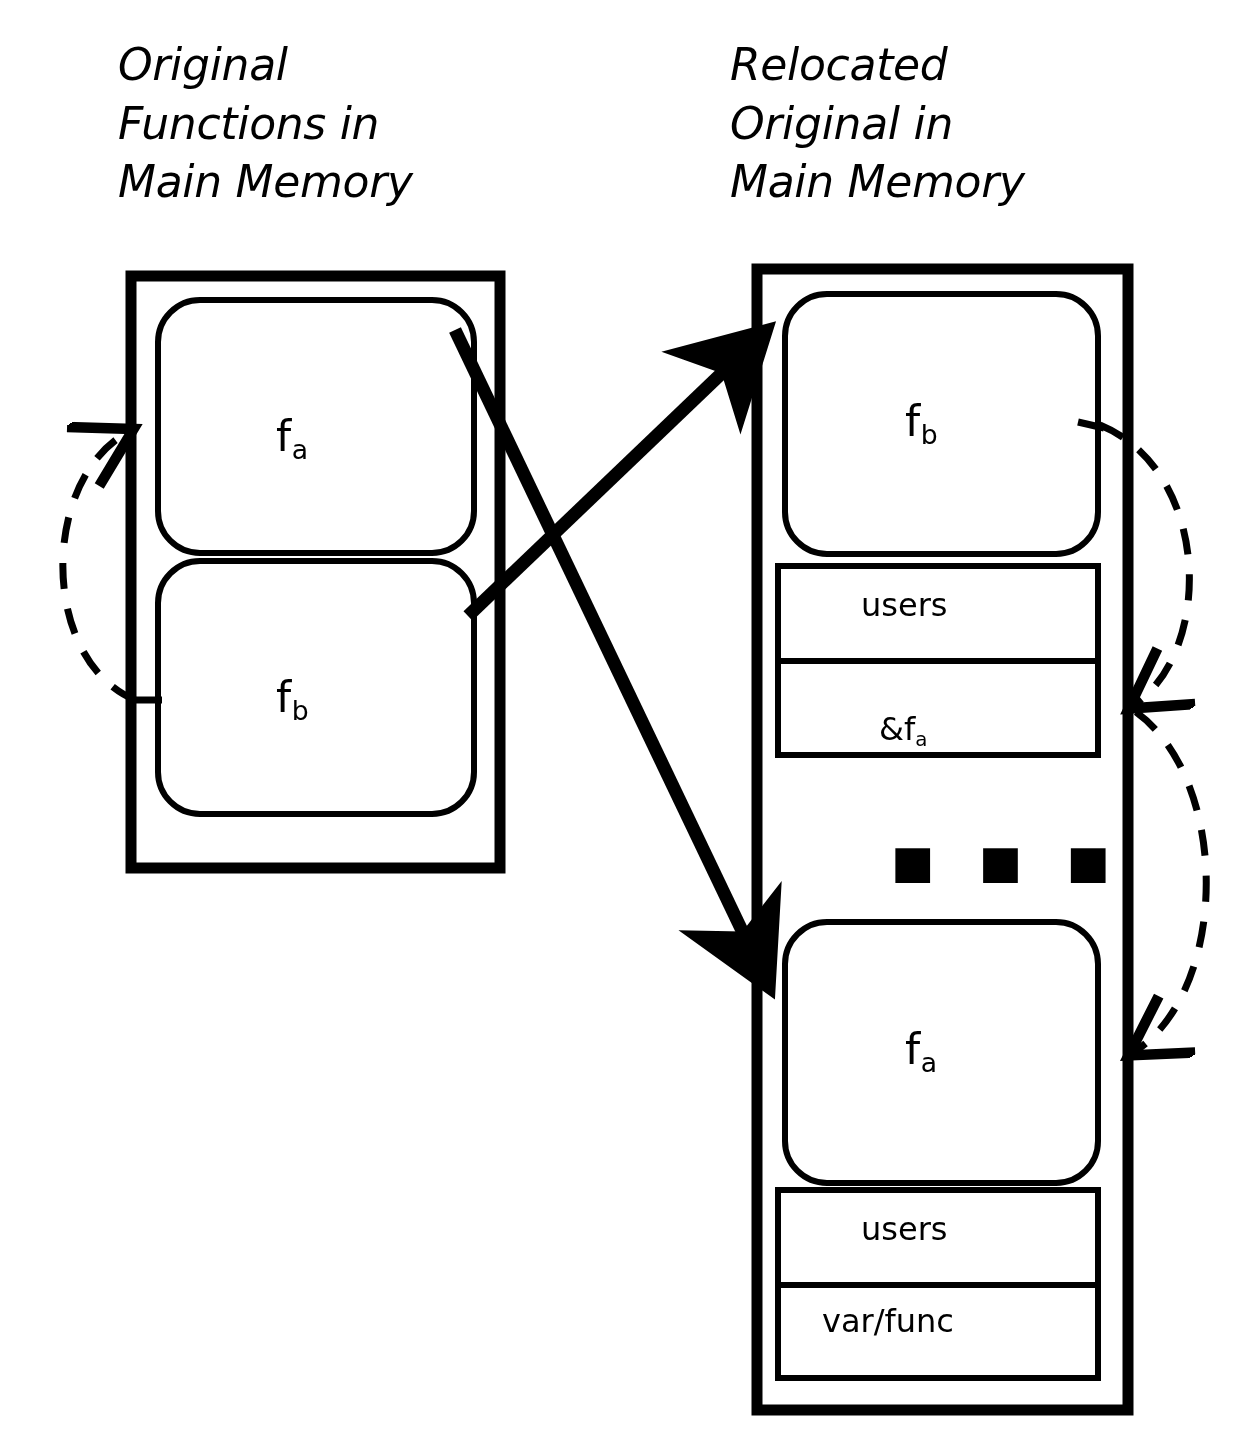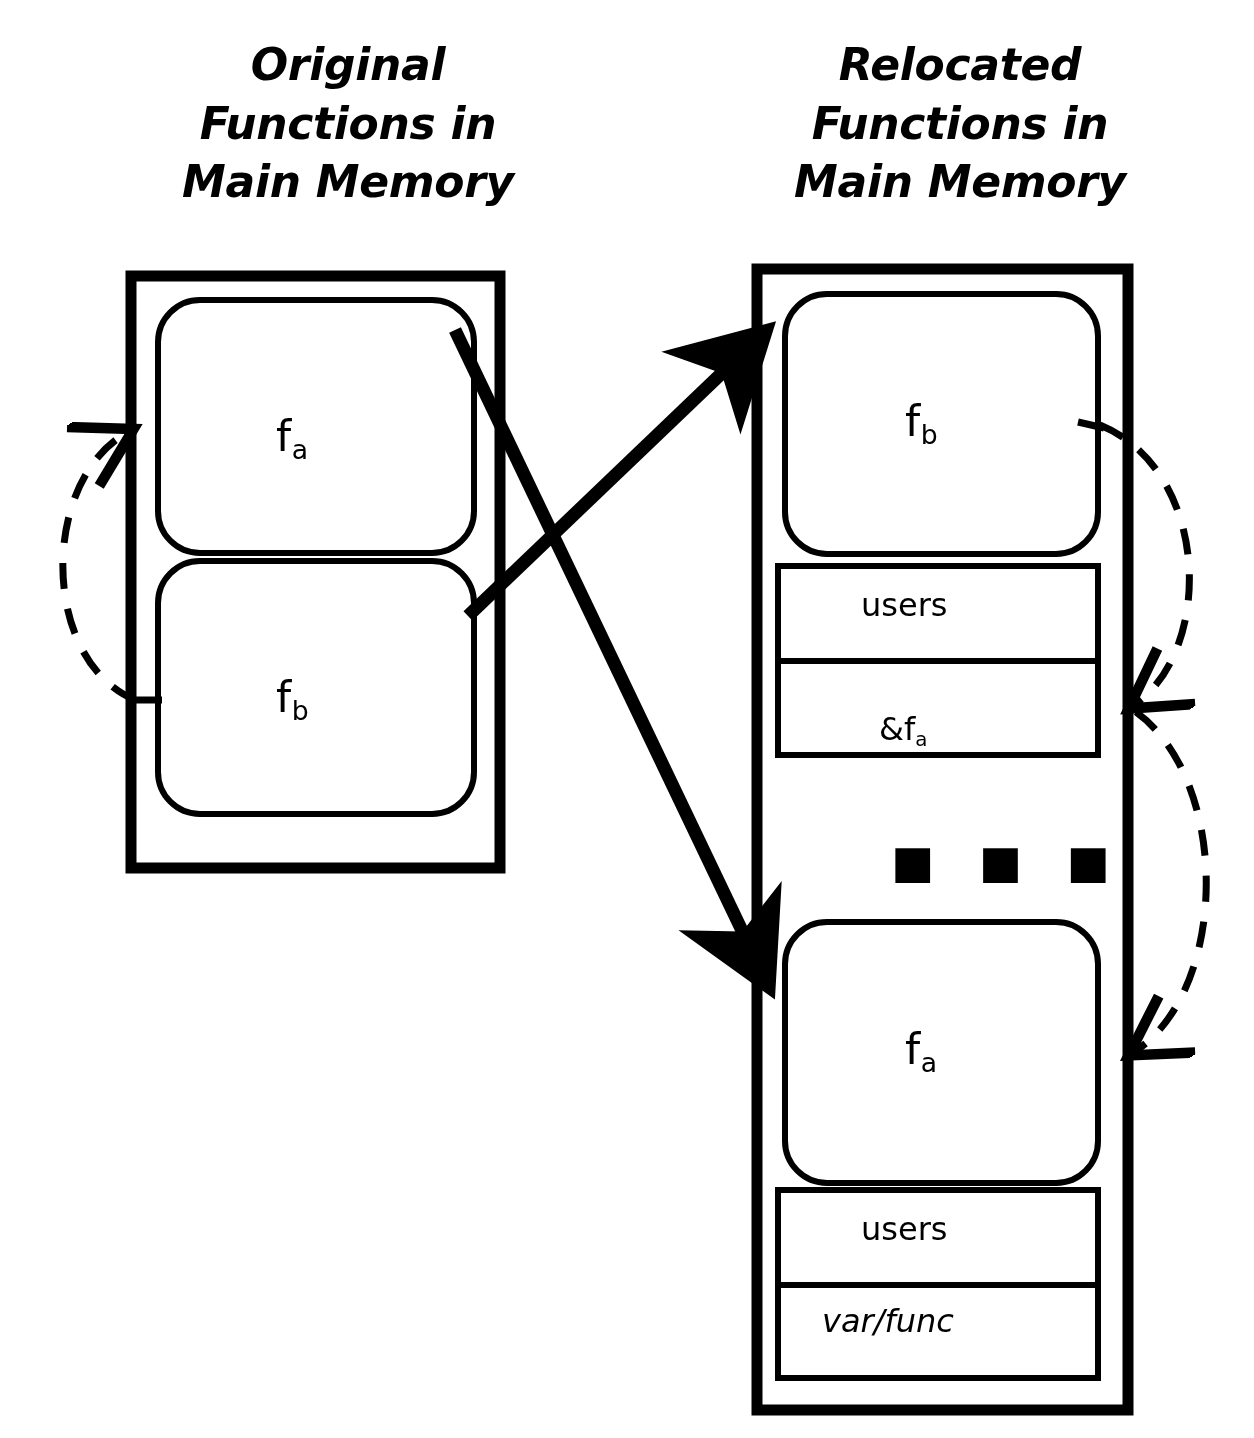--- a/index.html
+++ b/index.html
@@ -22,25 +22,24 @@
     height: 1438px;
   }
   .svg-layer {
     position: absolute;
     left: 0; top: 0;
     width: 1254px;
     height: 1438px;
   }
   .col-title {
     position: absolute;
-    text-align: center;
     font-style: italic;
     font-size: 44px;
     line-height: 1.33;
-    font-weight: 700;
+    font-weight: 400;
     letter-spacing: -0.3px;
     white-space: pre-line;
   }
   #title-original { left: 118px; top: 36px; width: 460px; }
   #title-relocated { left: 730px; top: 36px; width: 460px; }
 
   .fn-label {
     position: absolute;
     font-size: 43px;
     line-height: 1;
@@ -77,21 +76,21 @@
 </head>
 <body>
 
 <div id="diagram-root">
 
   <div class="col-title" id="title-original">Original
 Functions in
 Main Memory</div>
 
   <div class="col-title" id="title-relocated">Relocated
-Functions in
+Original in
 Main Memory</div>
 
   <svg class="svg-layer" viewBox="0 0 1254 1438" xmlns="http://www.w3.org/2000/svg">
     <defs>
       <marker id="bold-head" markerWidth="14" markerHeight="14" refX="5.2" refY="5" orient="auto" markerUnits="strokeWidth">
         <path d="M0.4,0.6 L8.4,5 L0.4,9.4 L2.6,5 Z" fill="#000"></path>
       </marker>
       <marker id="dash-head" markerWidth="16" markerHeight="16" refX="8.5" refY="5" orient="auto" markerUnits="strokeWidth">
         <path d="M1.2,0.2 L9.4,5 L1.2,9.8" fill="none" stroke="#000" stroke-width="1.5"></path>
       </marker>
@@ -158,15 +157,15 @@
   </div>
 
   <div class="ellipsis-label" id="lbl-ellipsis" style="left:889px; top:825px;">▪ ▪ ▪</div>
 
   <div class="fn-label" id="lbl-right-fa" style="left:905px; top:1028px;">
     <span>f</span><sub>a</sub>
   </div>
 
   <div class="cell-label" id="lbl-users-bottom" style="left:861px; top:1213px;">users</div>
 
-  <div class="cell-label" id="lbl-var-func" style="left:822px; top:1305px;font-style:italic;">var/func</div>
+  <div class="cell-label" id="lbl-var-func" style="left:822px; top:1305px;">var/func</div>
 
 </div>
 
 </body></html>

